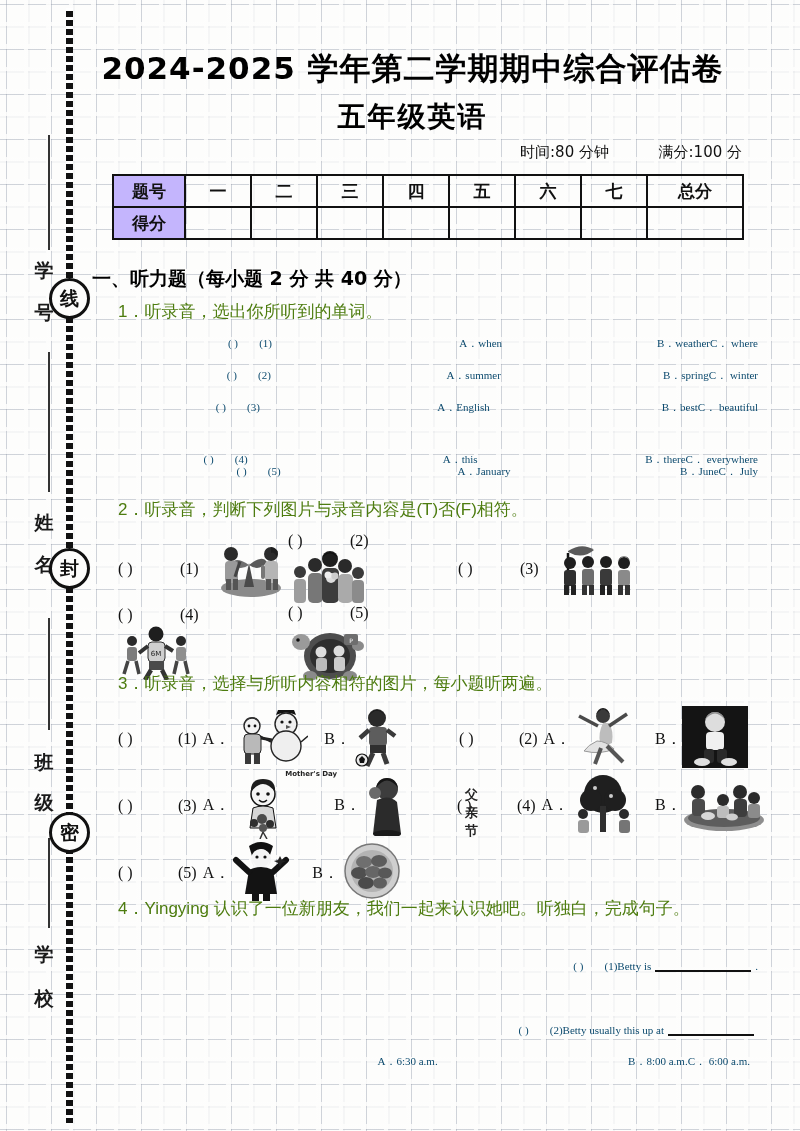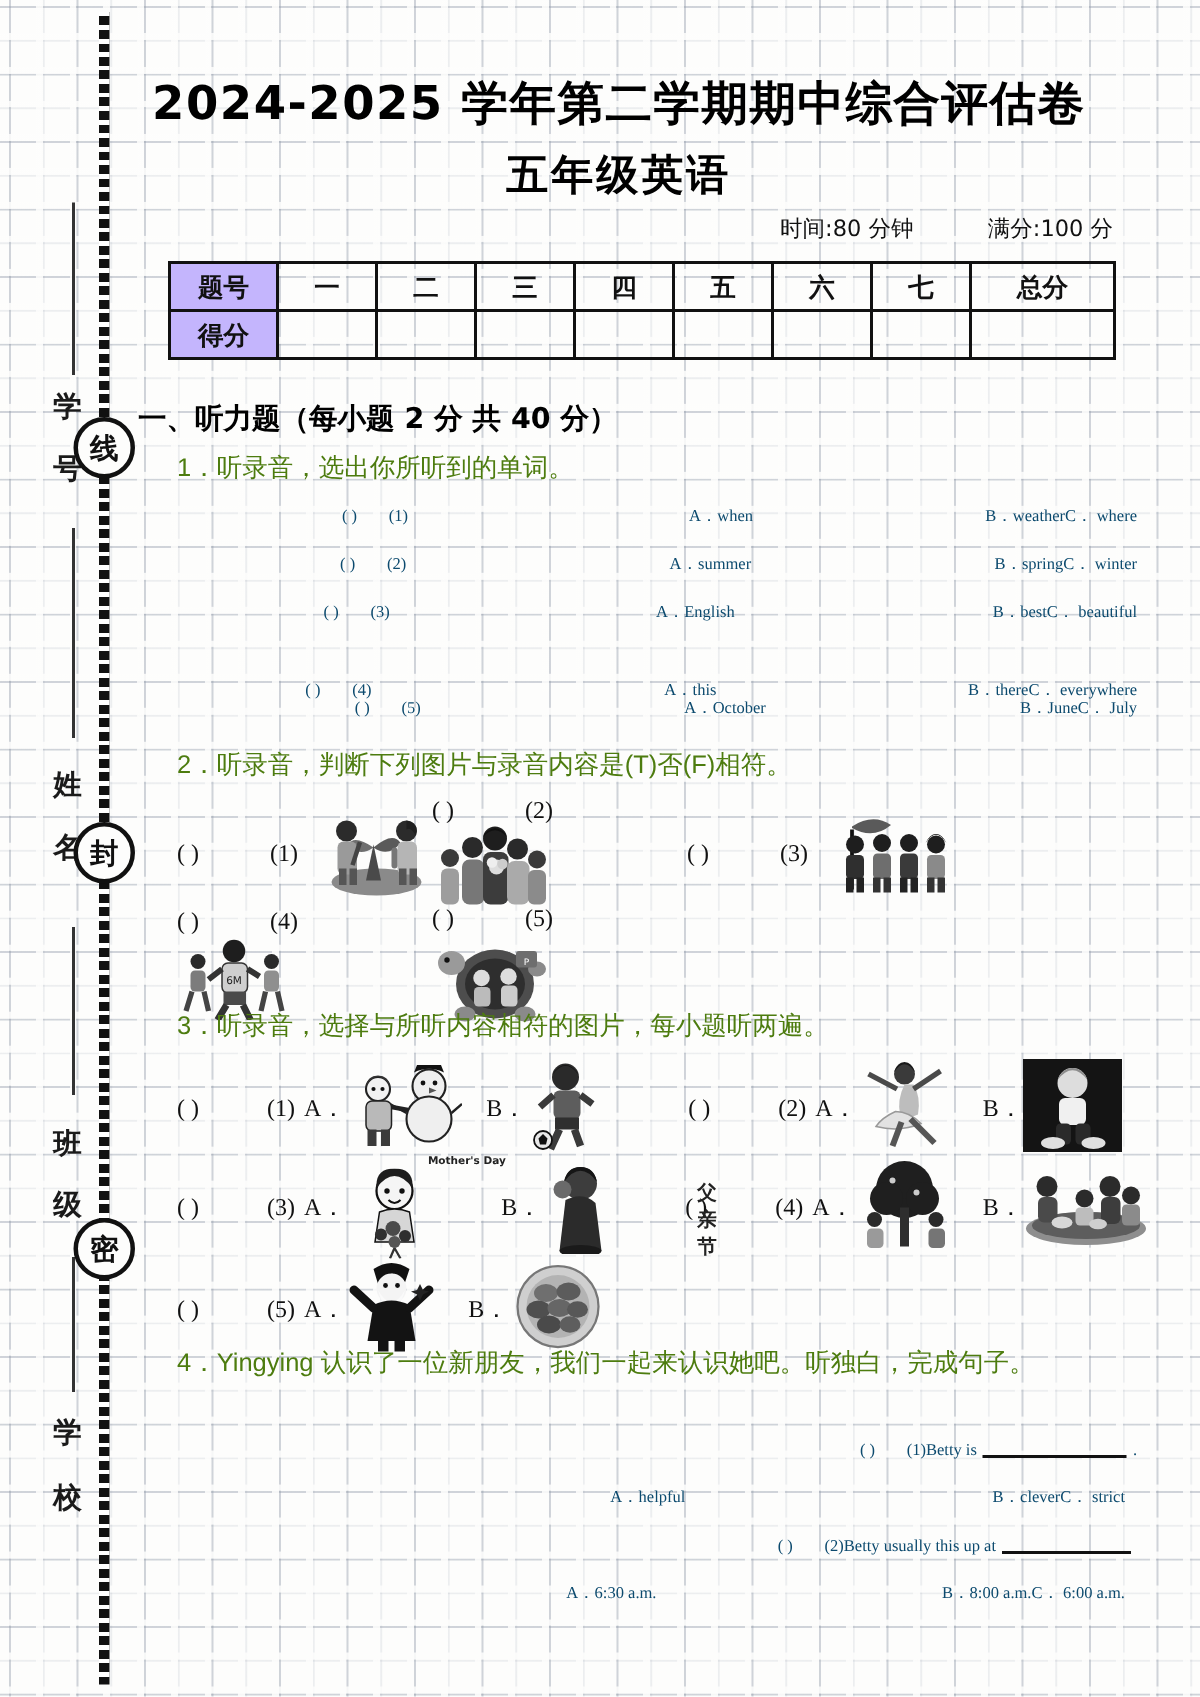--- a/index.html
+++ b/index.html
@@ -233,21 +233,21 @@
   <div class="opt-row" style="top:368px;">
     <span class="paren">(        )</span><span class="qno">(2)</span><span class="opt a">A．summer</span><span class="opt b">B．spring</span><span class="opt">C． winter</span>
   </div>
   <div class="opt-row" style="top:400px;">
     <span class="paren">(        )</span><span class="qno">(3)</span><span class="opt a">A．English</span><span class="opt b">B．best</span><span class="opt">C． beautiful</span>
   </div>
   <div class="opt-row" style="top:452px;">
     <span class="paren">(        )</span><span class="qno">(4)</span><span class="opt a">A．this</span><span class="opt b">B．there</span><span class="opt">C． everywhere</span>
   </div>
   <div class="opt-row" style="top:464px;">
-    <span class="paren">(        )</span><span class="qno">(5)</span><span class="opt a">A．October</span><span class="opt b">B．June</span><span class="opt">C． July</span>
+    <span class="paren">(        )</span><span class="qno">(5)</span><span class="opt a">A．January</span><span class="opt b">B．June</span><span class="opt">C． July</span>
   </div>
 
   <div class="q-head" style="top:498px;">2．听录音，判断下列图片与录音内容是(T)否(F)相符。</div>
 
   <div class="img-row" style="top:532px;">
     <span class="cell" style="width:170px">
       <span class="paren">(        )</span><span class="qno">(1)</span><span class="pic">
         <svg width="74" height="58" viewBox="0 0 74 58">
           <ellipse cx="37" cy="47" rx="30" ry="9" fill="#8a8a8a"></ellipse>
           <path d="M30 46 L35 22 L40 46 Z" fill="#4a4a4a"></path>
@@ -503,23 +503,20 @@
         <ellipse cx="41" cy="41" rx="7" ry="5.5" fill="#5e5e5e"></ellipse>
       </svg>
     </span>
   </div>
 
   <div class="q-head wide" style="top:896px;">4．Yingying 认识了一位新朋友，我们一起来认识她吧。听独白，完成句子。</div>
 
   <div class="opt-row" style="top:958px;">
     <span class="paren">(        )</span><span class="qno">(1)</span><span>Betty is</span><span class="blank-line"></span><span>.</span>
   </div>
-  <div class="opt-row" style="top:990px; left:110px;">
-    <span class="opt" style="width:230px">A．helpful</span><span class="opt" style="width:250px">B．clever</span><span class="opt">C． strict</span>
-  </div>
 
   <div class="opt-row" style="top:1022px;">
     <span class="paren">(        )</span><span class="qno">(2)</span><span>Betty usually this up at</span><span class="blank-line short"></span><span></span>
   </div>
   <div class="opt-row" style="top:1054px; left:110px;">
     <span class="opt" style="width:230px">A．6:30 a.m.</span><span class="opt" style="width:250px">B．8:00 a.m.</span><span class="opt">C． 6:00 a.m.</span>
   </div>
 
 </div>
 

